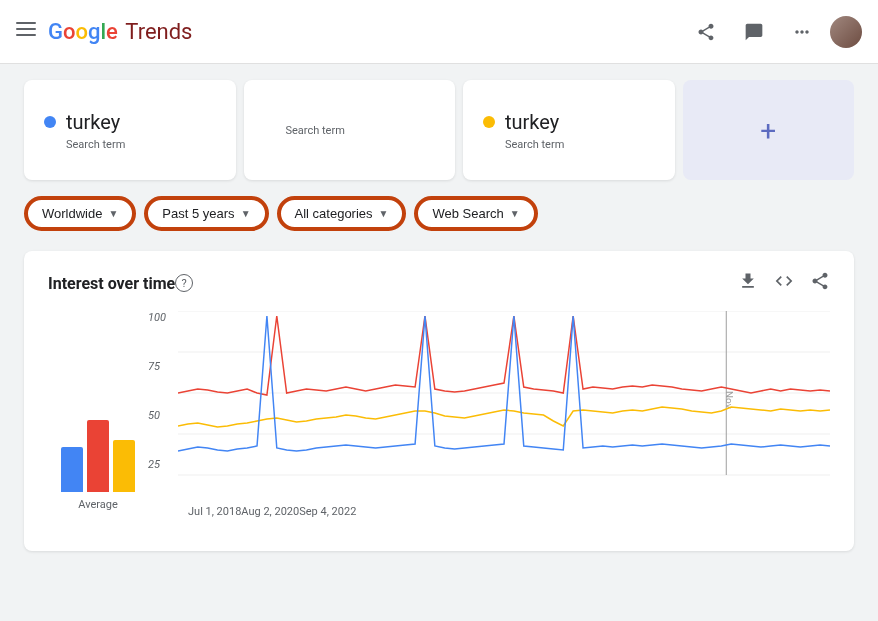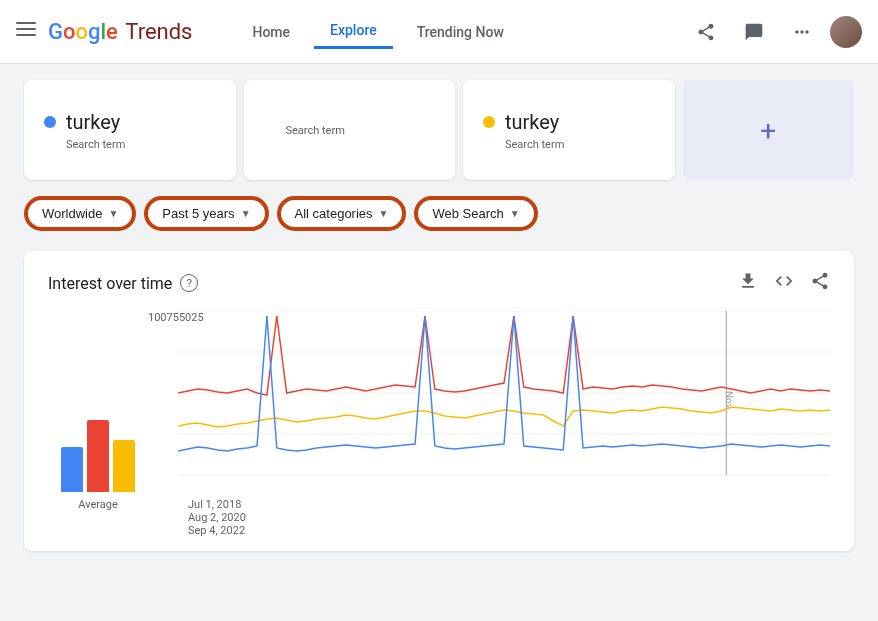--- a/index.html
+++ b/index.html
@@ -194,23 +194,22 @@
       padding: 20px 24px;
       box-shadow: 0 1px 3px rgba(0,0,0,0.1);
     }
     .chart-header {
       display: flex;
       align-items: center;
       margin-bottom: 16px;
     }
     .chart-title {
       font-size: 16px;
-      font-weight: 400;
+      font-weight: 700;
       color: #202124;
-      margin-right: 8px;
     }
     .help-icon {
       width: 18px;
       height: 18px;
       border-radius: 50%;
       border: 1.5px solid #5f6368;
       display: flex;
       align-items: center;
       justify-content: center;
       font-size: 11px;
@@ -264,22 +263,21 @@
       flex: 1;
       position: relative;
       padding-bottom: 24px;
     }
     .chart-x-labels {
       display: flex;
       justify-content: flex-start;
       padding: 0 10px;
       font-size: 11px;
       color: #5f6368;
-      margin-top: 2px;
-      flex-direction: column;
+      margin-top: 9px;
     }
 
     
     .grid-line { stroke: #e0e0e0; stroke-width: 0.5; }
     .now-line { stroke: #9e9e9e; stroke-width: 1; stroke-dasharray: none; }
   </style>
 </head>
 <body>
 
 <div class="header">
@@ -295,25 +293,20 @@
       <span class="logo-google">
         <span class="g-blue">G</span>
           <span class="g-red">o</span>
           <span class="g-yellow">o</span>
           <span class="g-blue">g</span>
           <span class="g-green">l</span>
           <span class="g-red">e</span>
       </span>
       <span class="logo-trends">&nbsp;Trends</span>
     </div>
-    <nav class="nav">
-      <a class="nav-item">Home</a>
-      <a class="nav-item active">Explore</a>
-      <a class="nav-item">Trending Now</a>
-    </nav>
   </div>
   <div class="header-right">
     <div class="header-icon">
       <svg width="20" height="20" viewBox="0 0 24 24" fill="#5f6368">
         <path d="M18 16.08c-.76 0-1.44.3-1.96.77L8.91 12.7c.05-.23.09-.46.09-.7s-.04-.47-.09-.7l7.05-4.11c.54.5 1.25.81 2.04.81 1.66 0 3-1.34 3-3s-1.34-3-3-3-3 1.34-3 3c0 .24.04.47.09.7L8.04 9.81C7.5 9.31 6.79 9 6 9c-1.66 0-3 1.34-3 3s1.34 3 3 3c.79 0 1.5-.31 2.04-.81l7.12 4.16c-.05.21-.08.43-.08.65 0 1.61 1.31 2.92 2.92 2.92 1.61 0 2.92-1.31 2.92-2.92s-1.31-2.92-2.92-2.92z"></path>
       </svg>
     </div>
     <div class="header-icon">
       <svg width="20" height="20" viewBox="0 0 24 24" fill="#5f6368">
         <path d="M20 2H4c-1.1 0-2 .9-2 2v18l4-4h14c1.1 0 2-.9 2-2V4c0-1.1-.9-2-2-2z"></path>
@@ -408,21 +401,21 @@
           <div class="bar" style="height:45px; background:#4285F4;"></div>
           <div class="bar" style="height:72px; background:#EA4335;"></div>
           <div class="bar" style="height:52px; background:#FBBC05;"></div>
         </div>
         <div class="avg-label">Average</div>
       </div>
 
       <div class="chart-right">
         <div style="position:relative; width:100%; height:185px;">
           
-          <div style="position:absolute; left:0; top:0; height:160px; display:flex; flex-direction:row; justify-content:space-between; font-size:11px; color:#5f6368; width:28px; z-index:2;">
+          <div style="position:absolute; left:0; top:0; height:160px; display:flex; flex-direction:column; justify-content:space-between; font-size:11px; color:#5f6368; width:28px; z-index:2;font-style:italic;">
             <span>100</span>
             <span>75</span>
             <span>50</span>
             <span>25</span>
           </div>
           <svg width="100%" height="165" style="margin-left:30px; width:calc(100% - 30px);" viewBox="0 0 660 165" preserveAspectRatio="none">
 
             <line x1="0" y1="0" x2="660" y2="0" class="grid-line"></line>
             <line x1="0" y1="41" x2="660" y2="41" class="grid-line"></line>
             <line x1="0" y1="82" x2="660" y2="82" class="grid-line"></line>

